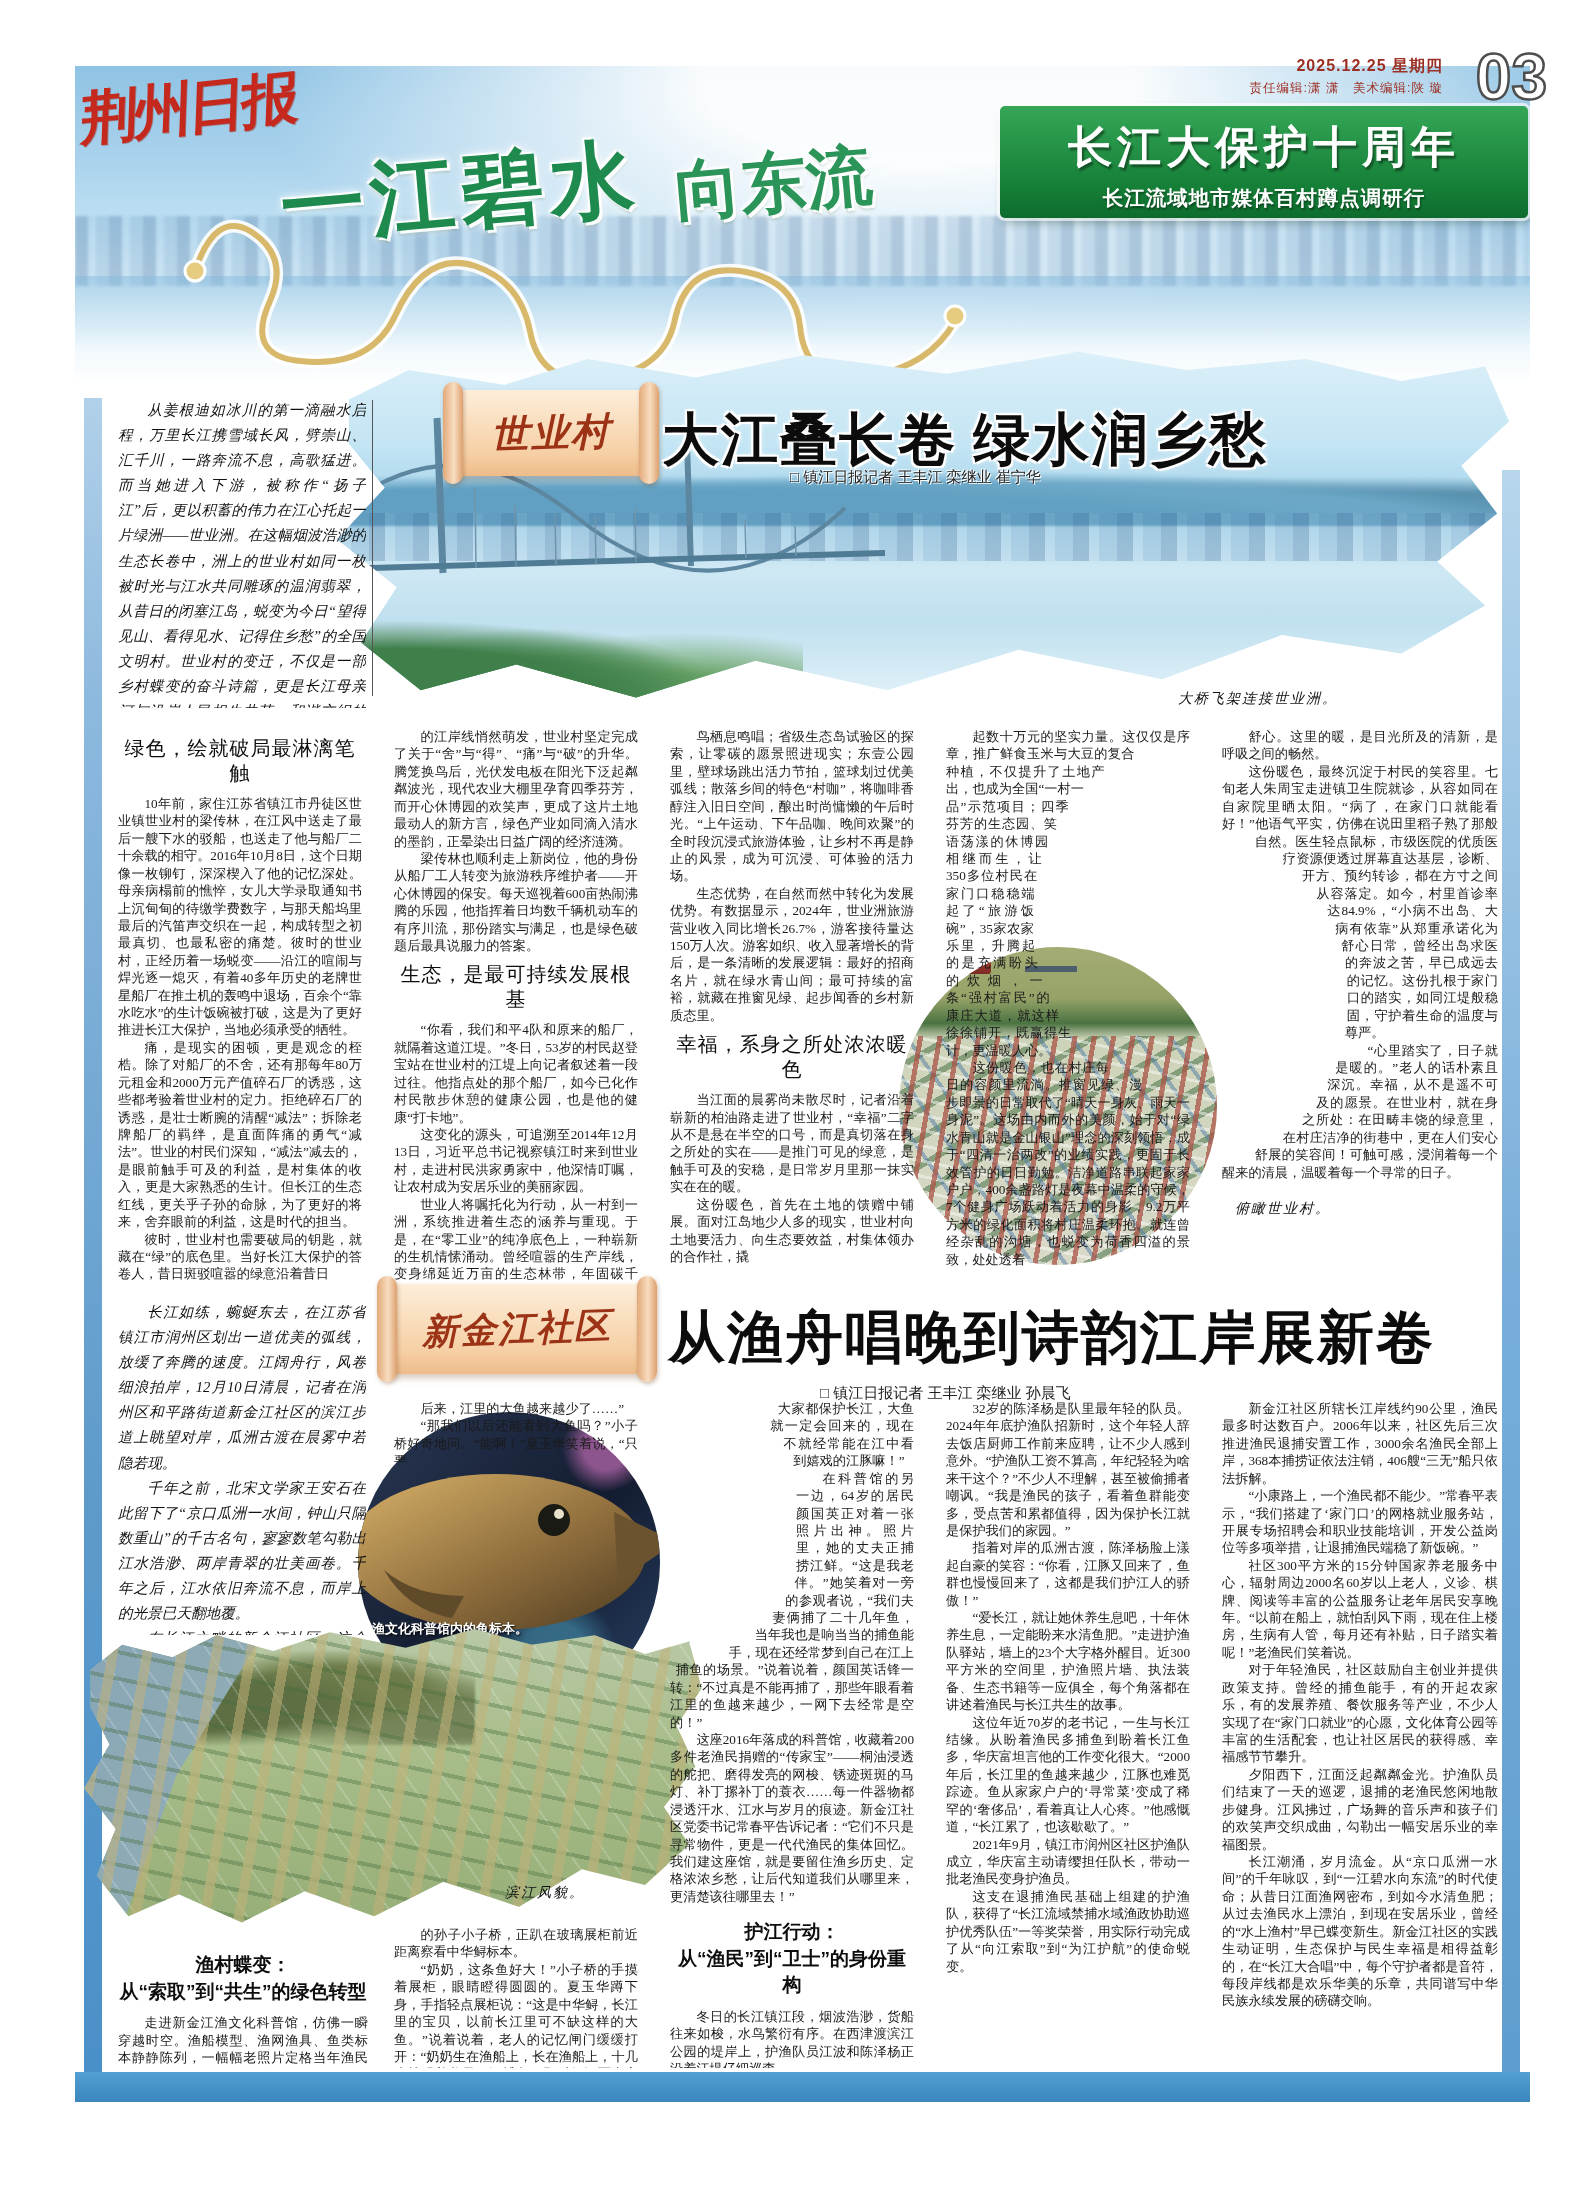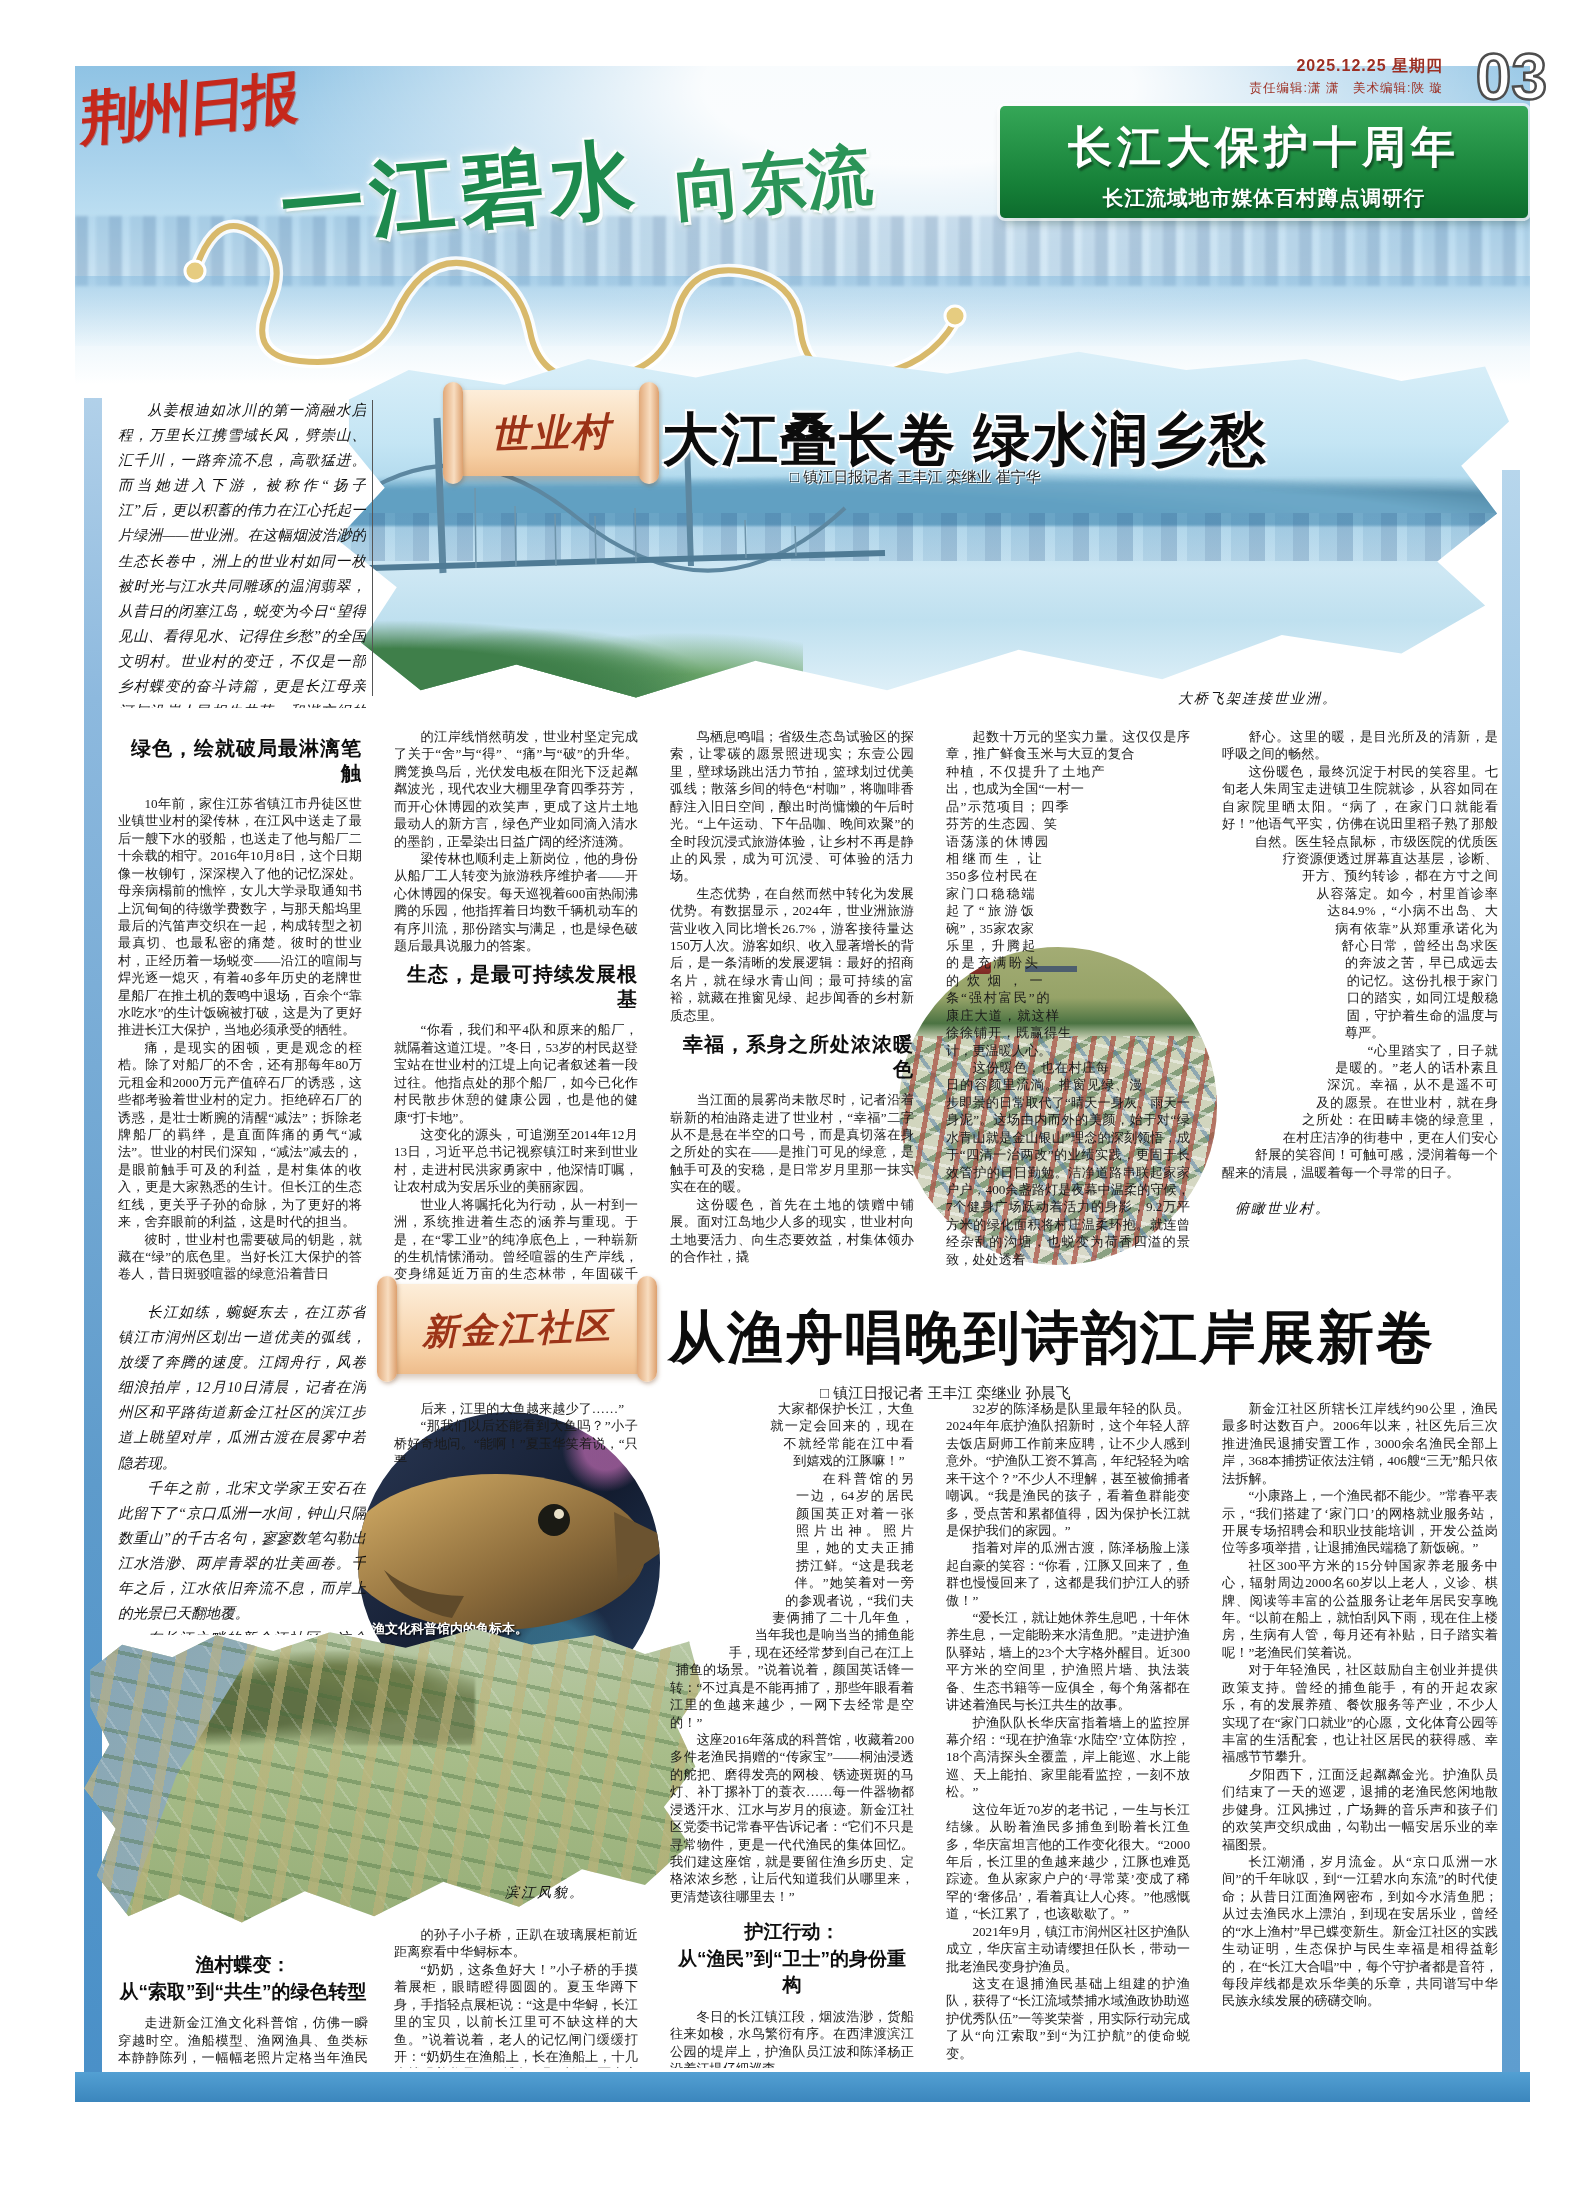--- a/index.html
+++ b/index.html
@@ -117,22 +117,22 @@
       repeating-linear-gradient(55deg, rgba(255,255,255,.25) 0 2px, transparent 2px 30px);}
   .photo-river .trees{position:absolute;left:8%;top:8%;width:55%;height:30%;filter:blur(1px);
     background:radial-gradient(ellipse at 20% 60%, #5e6f44 0 30%, transparent 50%),
                radial-gradient(ellipse at 60% 40%, #6d7c4a 0 28%, transparent 50%),
                radial-gradient(ellipse at 90% 70%, #77865a 0 22%, transparent 46%);}
 
   
   .col{z-index:2;overflow:hidden;font-size:13.2px;line-height:1.32;text-align:justify;}
   .para{margin:0;text-indent:2em;}
   .kai{font-style:italic;font-size:14.6px;line-height:1.72;color:#111;}
-  .subhead{font-family:"Liberation Sans",sans-serif;font-weight:700;font-size:20px;
-    text-align:right;text-indent:0;letter-spacing:1px;margin:8px 0 9px;color:#0d0d0d;line-height:1.25;}
+  .subhead{font-family:"Liberation Sans",sans-serif;font-weight:400;font-size:20px;
+    text-align:center;text-indent:0;letter-spacing:1px;margin:8px 0 9px;color:#0d0d0d;line-height:1.25;}
   .subhead2{font-family:"Liberation Sans",sans-serif;font-weight:700;font-size:19px;
     text-align:center;text-indent:0;margin:14px 0 9px;color:#0d0d0d;line-height:1.4;white-space:pre-line;}
   .vrule{width:1px;background:#555;z-index:2;}
   .float-r{float:right;width:150px;height:330px;margin:200px 0 0 6px;
     shape-outside:circle(170px at 170px 190px);}
   .float-l{float:left;width:130px;height:300px;margin:255px 6px 0 0;
     shape-outside:circle(165px at -40px 270px);}
   .float-fish{float:left;width:118px;height:268px;margin:0 8px 0 0;
     shape-outside:ellipse(155px 140px at -20px 46%);}
 </style>
@@ -301,21 +301,20 @@
       <div class="para">这座2016年落成的科普馆，收藏着200多件老渔民捐赠的“传家宝”——桐油浸透的舵把、磨得发亮的网梭、锈迹斑斑的马灯、补丁摞补丁的蓑衣……每一件器物都浸透汗水、江水与岁月的痕迹。新金江社区党委书记常春平告诉记者：“它们不只是寻常物件，更是一代代渔民的集体回忆。我们建这座馆，就是要留住渔乡历史、定格浓浓乡愁，让后代知道我们从哪里来，更清楚该往哪里去！”</div>
       <div class="subhead2">护江行动：
 从“渔民”到“卫士”的身份重构</div>
       <div class="para">冬日的长江镇江段，烟波浩渺，货船往来如梭，水鸟繁衍有序。在西津渡滨江公园的堤岸上，护渔队员江波和陈泽杨正沿着江堤仔细巡查。</div>
     </div>
 </div>
 <div class="abs col" style="left:946px;top:1400px;width:244px;height:668px">
     <div class="para">32岁的陈泽杨是队里最年轻的队员。2024年年底护渔队招新时，这个年轻人辞去饭店厨师工作前来应聘，让不少人感到意外。“护渔队工资不算高，年纪轻轻为啥来干这个？”不少人不理解，甚至被偷捕者嘲讽。“我是渔民的孩子，看着鱼群能变多，受点苦和累都值得，因为保护长江就是保护我们的家园。”</div>
     <div class="para">指着对岸的瓜洲古渡，陈泽杨脸上漾起自豪的笑容：“你看，江豚又回来了，鱼群也慢慢回来了，这都是我们护江人的骄傲！”</div>
     <div class="para">“爱长江，就让她休养生息吧，十年休养生息，一定能盼来水清鱼肥。”走进护渔队驿站，墙上的23个大字格外醒目。近300平方米的空间里，护渔照片墙、执法装备、生态书籍等一应俱全，每个角落都在讲述着渔民与长江共生的故事。</div>
-    <div class="para">护渔队队长华庆富指着墙上的监控屏幕介绍：“现在护渔靠‘水陆空’立体防控，18个高清探头全覆盖，岸上能巡、水上能巡、天上能拍、家里能看监控，一刻不放松。”</div>
     <div class="para">这位年近70岁的老书记，一生与长江结缘。从盼着渔民多捕鱼到盼着长江鱼多，华庆富坦言他的工作变化很大。“2000年后，长江里的鱼越来越少，江豚也难觅踪迹。鱼从家家户户的‘寻常菜’变成了稀罕的‘奢侈品’，看着真让人心疼。”他感慨道，“长江累了，也该歇歇了。”</div>
     <div class="para">2021年9月，镇江市润州区社区护渔队成立，华庆富主动请缨担任队长，带动一批老渔民变身护渔员。</div>
     <div class="para">这支在退捕渔民基础上组建的护渔队，获得了“长江流域禁捕水域渔政协助巡护优秀队伍”一等奖荣誉，用实际行动完成了从“向江索取”到“为江护航”的使命蜕变。</div>
   </div>
 <div class="abs col" style="left:1222px;top:1400px;width:276px;height:668px">
     <div class="para">新金江社区所辖长江岸线约90公里，渔民最多时达数百户。2006年以来，社区先后三次推进渔民退捕安置工作，3000余名渔民全部上岸，368本捕捞证依法注销，406艘“三无”船只依法拆解。</div>
     <div class="para">“小康路上，一个渔民都不能少。”常春平表示，“我们搭建了‘家门口’的网格就业服务站，开展专场招聘会和职业技能培训，开发公益岗位等多项举措，让退捕渔民端稳了新饭碗。”</div>
     <div class="para">社区300平方米的15分钟国家养老服务中心，辐射周边2000名60岁以上老人，义诊、棋牌、阅读等丰富的公益服务让老年居民安享晚年。“以前在船上，就怕刮风下雨，现在住上楼房，生病有人管，每月还有补贴，日子踏实着呢！”老渔民们笑着说。</div>
     <div class="para">对于年轻渔民，社区鼓励自主创业并提供政策支持。曾经的捕鱼能手，有的开起农家乐，有的发展养殖、餐饮服务等产业，不少人实现了在“家门口就业”的心愿，文化体育公园等丰富的生活配套，也让社区居民的获得感、幸福感节节攀升。</div>
     <div class="para">夕阳西下，江面泛起粼粼金光。护渔队员们结束了一天的巡逻，退捕的老渔民悠闲地散步健身。江风拂过，广场舞的音乐声和孩子们的欢笑声交织成曲，勾勒出一幅安居乐业的幸福图景。</div>

